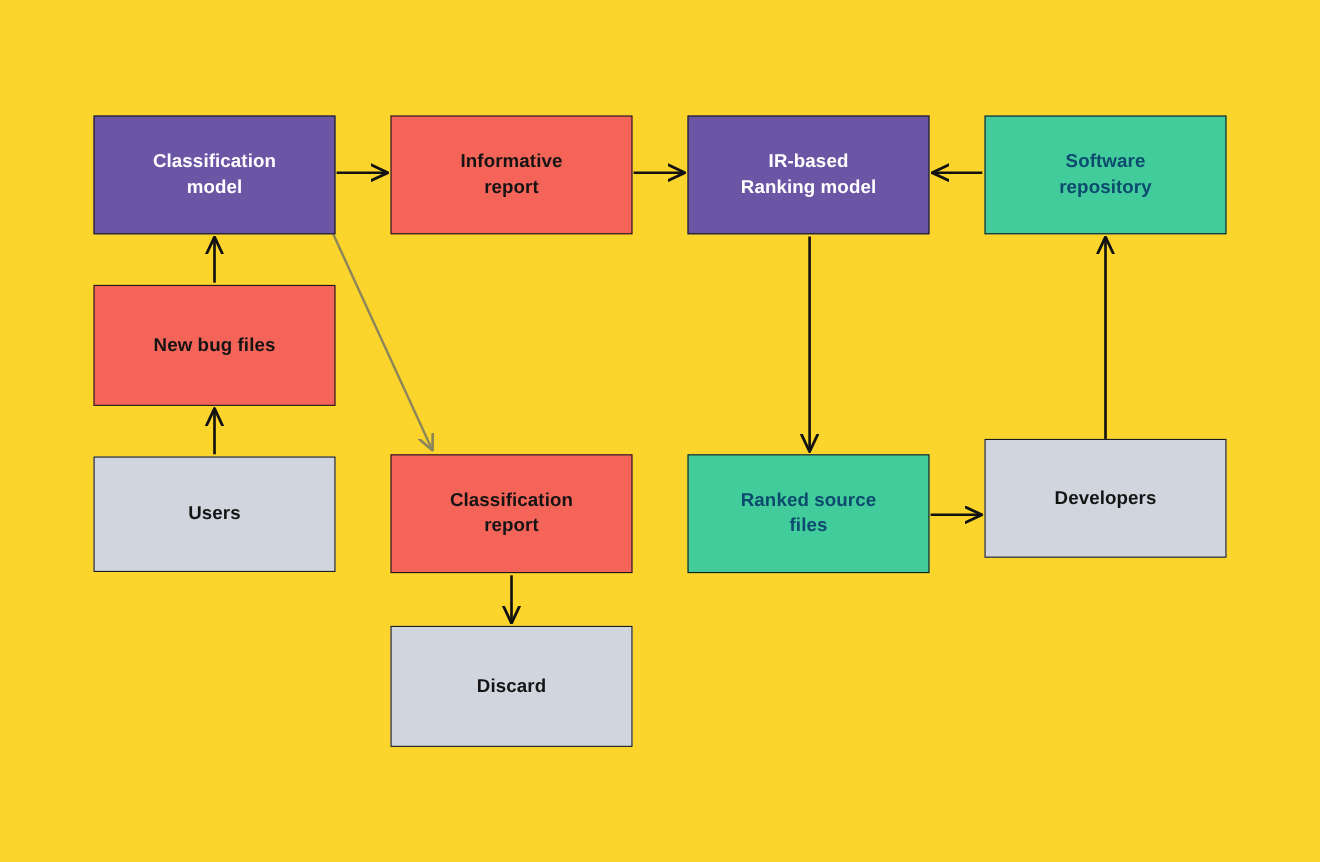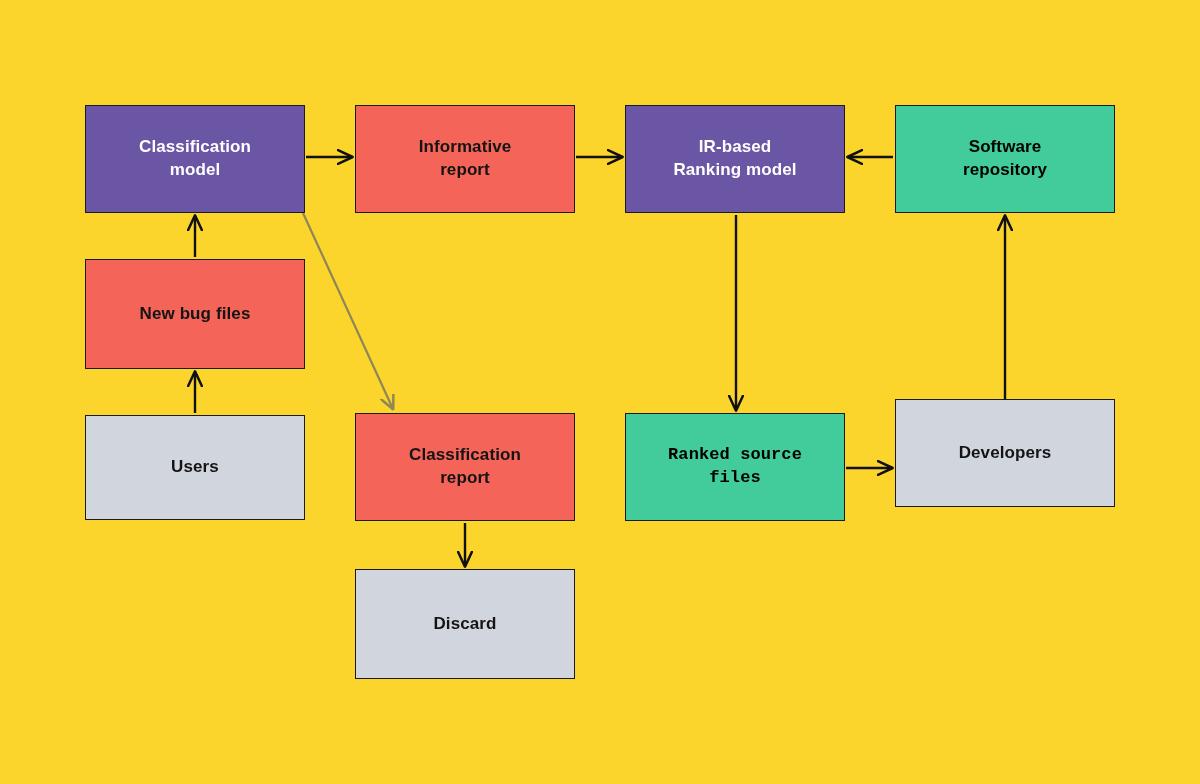--- a/index.html
+++ b/index.html
@@ -38,21 +38,21 @@
     text-align: center;
     font-size: 17px;
     font-weight: bold;
     line-height: 1.35;
     letter-spacing: 0.1px;
     white-space: pre-line;
     padding: 4px 8px;
   }
   .fill-purple { background: #6B55A5; color: #FFFFFF; }
   .fill-red    { background: #F56458; color: #141414; }
-  .fill-green  { background: #42CB9B; color: #000000; }
+  .fill-green  { background: #42CB9B; color: #0c4a6e; }
   .fill-gray   { background: #D1D6DE; color: #141414; text-align: center; }
 </style>
 </head>
 <body>
 
 <div id="diagram-canvas">
 
   <svg id="edge-layer" viewBox="0 0 1200 784" width="1200" height="784" aria-hidden="true">
     <defs>
       <marker id="arrow-black" viewBox="0 0 10 10" refX="9" refY="5" markerWidth="7" markerHeight="7" orient="auto-start-reverse">
@@ -82,19 +82,19 @@
       <div class="node fill-red" style="left: 355px; top: 105px; width: 220px; height: 108px;"><span>Informative
 report</span></div>
       <div class="node fill-purple" style="left: 625px; top: 105px; width: 220px; height: 108px;"><span>IR-based
 Ranking model</span></div>
       <div class="node fill-green" style="left: 895px; top: 105px; width: 220px; height: 108px;"><span>Software
 repository</span></div>
       <div class="node fill-red" style="left: 85px; top: 259px; width: 220px; height: 110px;"><span>New bug files</span></div>
       <div class="node fill-gray" style="left: 85px; top: 415px; width: 220px; height: 105px;"><span>Users</span></div>
       <div class="node fill-red" style="left: 355px; top: 413px; width: 220px; height: 108px;"><span>Classification
 report</span></div>
-      <div class="node fill-green" style="left: 625px; top: 413px; width: 220px; height: 108px; font-family: Liberation Mono, monospace;"><span>Ranked source
+      <div class="node fill-green" style="left: 625px; top: 413px; width: 220px; height: 108px;"><span>Ranked source
 files</span></div>
       <div class="node fill-gray" style="left: 895px; top: 399px; width: 220px; height: 108px;"><span>Developers</span></div>
       <div class="node fill-gray" style="left: 355px; top: 569px; width: 220px; height: 110px;"><span>Discard</span></div>
     </div>
 
 </div>
 
 </body></html>

